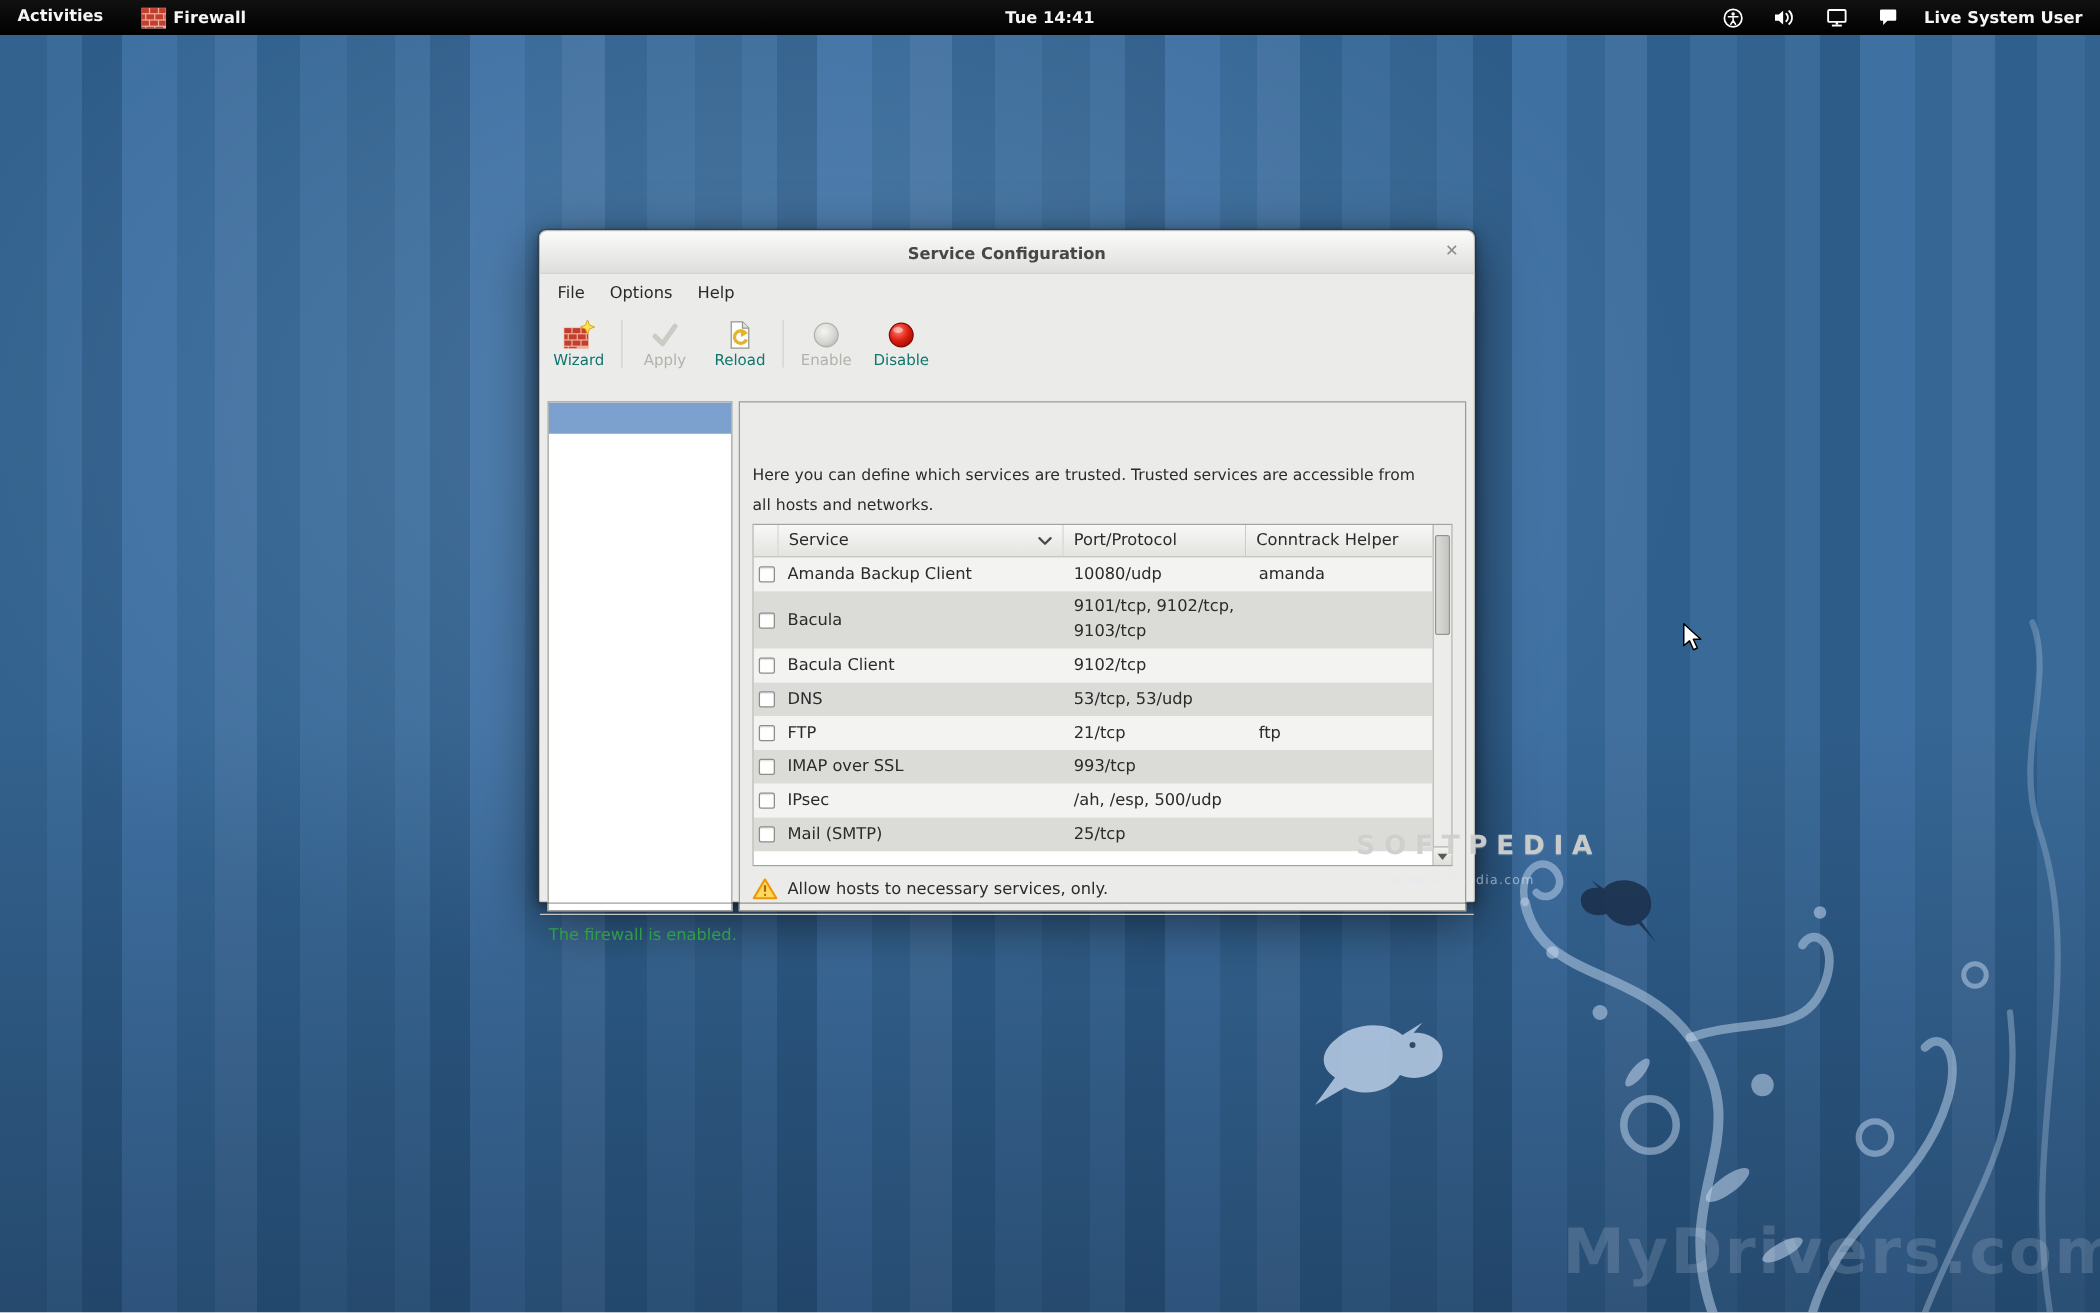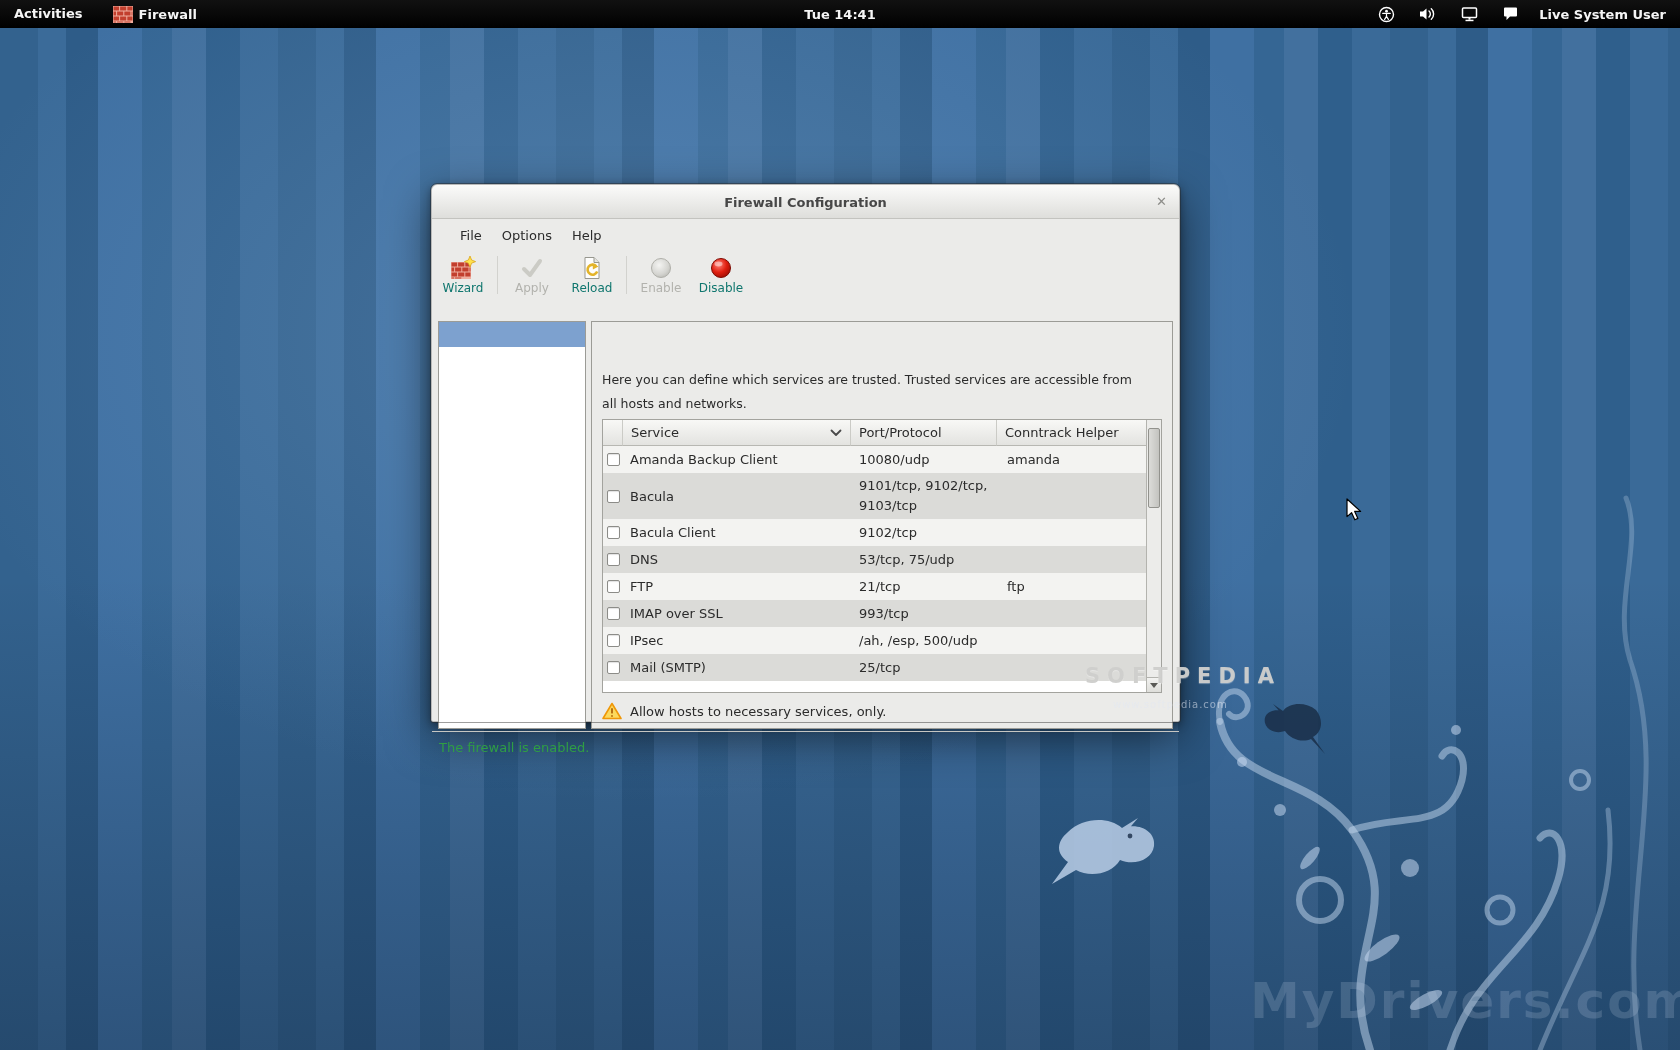--- a/index.html
+++ b/index.html
@@ -44,21 +44,21 @@
   }
   .titlebar {
     height:34px; flex:none; position:relative;
     background:linear-gradient(#fbfbfa,#dededb);
     border-bottom:1px solid #c3c3bf; border-radius:6px 6px 0 0;
     text-align:center; line-height:33px;
   }
   .title { font-size:13px; font-weight:700; color:#474747; }
   .closebtn { position:absolute; right:12px; top:0; line-height:33px; font-size:13px; color:#8d8d89; cursor:default; }
 
-  .menubar { height:32px; flex:none; display:flex; align-items:center; padding-left:18px; background:#ebebe9; }
+  .menubar { height:32px; flex:none; display:flex; padding-left:4px; background:#ebebe9; }
   .menubar span { padding:0 10px; font-size:13px; line-height:31px; }
 
   .toolbar { height:49px; flex:none; display:flex; align-items:flex-start; padding:3px 4px 0 1px; }
   .tool { width:60px; text-align:center; }
   .tool .ticon { display:flex; height:27px; align-items:center; justify-content:center; }
   .tool .tlabel { display:block; font-size:12px; line-height:15px; color:#0f766e; }
   .tool.disabled .tlabel { color:#b2b2ad; }
   .tsep { width:1px; height:38px; background:#d2d2ce; margin:2px 4px 0 4px; }
 
   .content { flex:1; display:flex; gap:5px; padding:21px 6px 2px 6px; }
@@ -195,21 +195,21 @@
         <svg class="sicon" width="17" height="16" viewBox="0 0 17 16">
           <path d="M2,2.5 Q2,1.5 3,1.5 H14 Q15,1.5 15,2.5 V9.5 Q15,10.5 14,10.5 H8 L4.5,14 V10.5 H3 Q2,10.5 2,9.5 Z" fill="#fff"></path>
         </svg>
         <span>Live System User</span>
       </span>
     </div>
   </div>
 
   <div class="window">
     <div class="titlebar">
-      <span class="title">Firewall Configuration</span>
+      <span class="title">Service Configuration</span>
       <span class="closebtn">✕</span>
     </div>
 
     <div class="menubar">
       <span>File</span>
       <span>Options</span>
       <span>Help</span>
     </div>
 
     <div class="toolbar">
@@ -346,21 +346,21 @@
                   </div>
                   <div class="td td-service">Bacula Client</div>
                   <div class="td td-port">9102/tcp</div>
                   <div class="td td-helper"></div>
                 </div>
                 <div class="trow dark">
                   <div class="td td-check">
                     <span class="checkbox"></span>
                   </div>
                   <div class="td td-service">DNS</div>
-                  <div class="td td-port">53/tcp, 75/udp</div>
+                  <div class="td td-port">53/tcp, 53/udp</div>
                   <div class="td td-helper"></div>
                 </div>
                 <div class="trow light">
                   <div class="td td-check">
                     <span class="checkbox"></span>
                   </div>
                   <div class="td td-service">FTP</div>
                   <div class="td td-port">21/tcp</div>
                   <div class="td td-helper">ftp</div>
                 </div>

